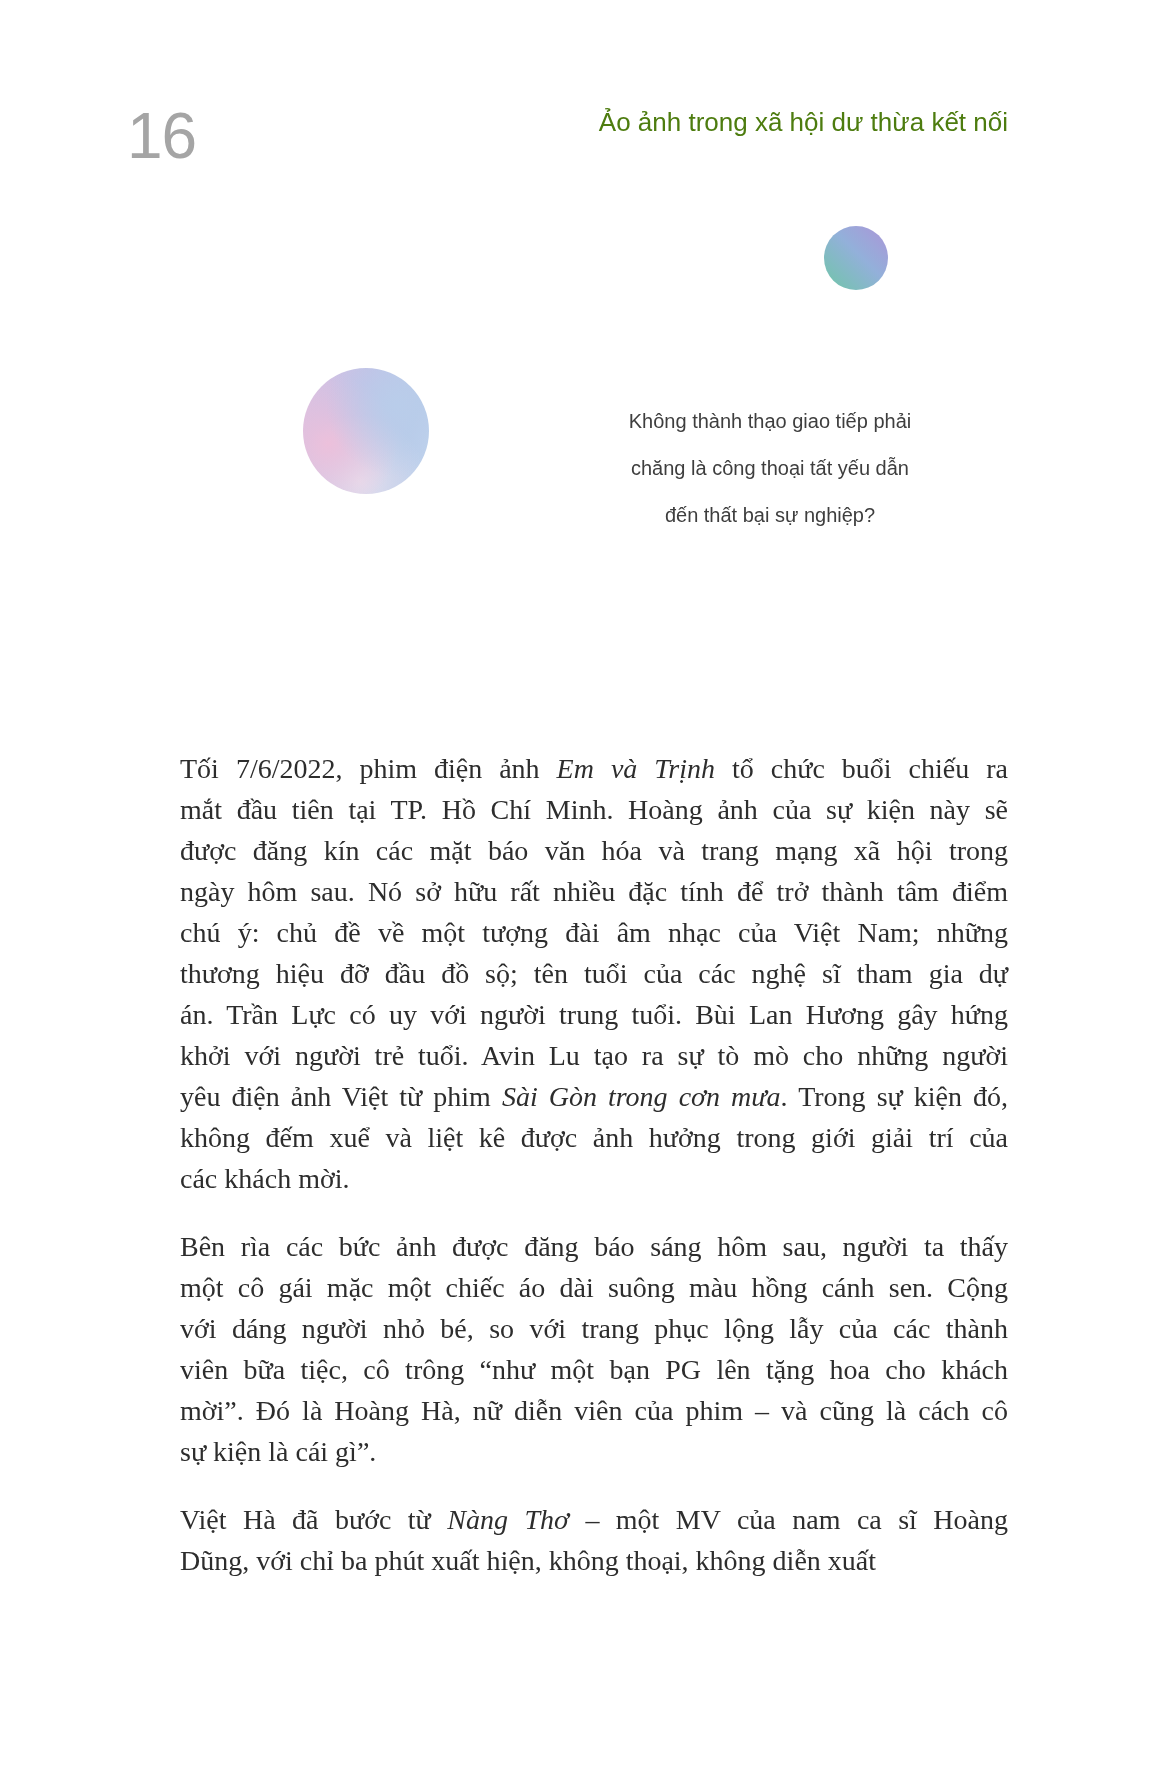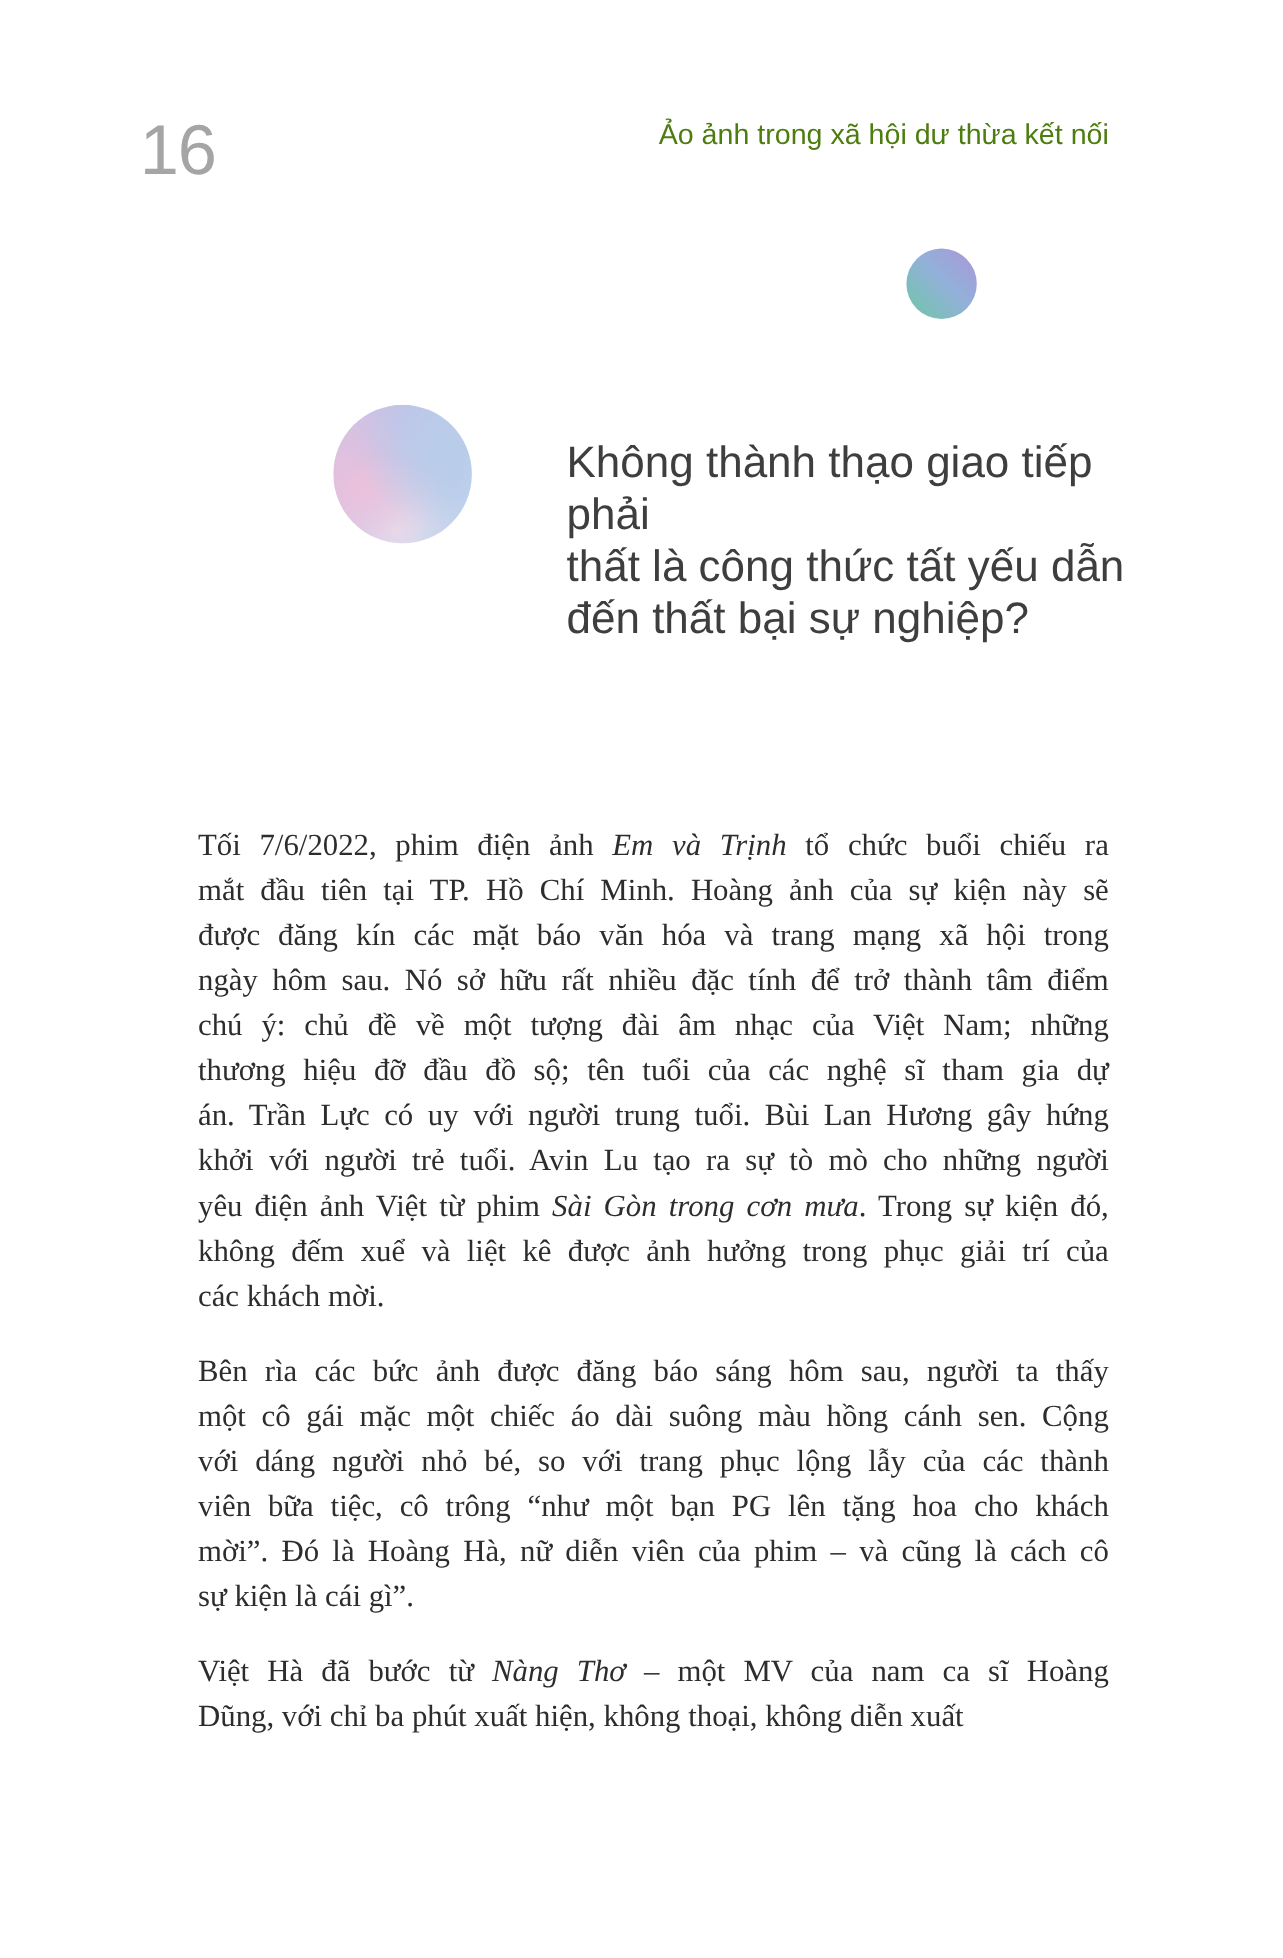--- a/index.html
+++ b/index.html
@@ -22,21 +22,21 @@
   .article-title{
     position:absolute;left:178px;top:246px;
     font-size:52px;line-height:60px;font-weight:bold;
     letter-spacing:-1px;color:#141414;white-space:nowrap;
   }
   .circle{position:absolute;border-radius:50%;}
   .circle-small{left:824px;top:226px;width:64px;height:64px;}
   .circle-big{left:303px;top:368px;width:126px;height:126px;}
   .lead{
     position:absolute;left:515px;top:398px;width:510px;
-    font-size:40px;line-height:47px;color:#3e3e3e;
+    font-size:20px;line-height:47px;color:#3e3e3e;text-align:center;
   }
   .lead-line{display:block;}
   .body-text{
     position:absolute;left:180px;top:748px;width:828px;
     font-family:"Liberation Serif",serif;
     font-size:28px;line-height:41px;color:#2d2d2d;
   }
   .paragraph{margin:0 0 27px 0;}
   .paragraph:last-child{margin-bottom:0;}
   .body-line{
@@ -55,36 +55,36 @@
 
   <div class="running-header">Ảo ảnh trong xã hội dư thừa kết nối</div>
 
 
   <div class="circle circle-small" style="background: linear-gradient(45deg, rgb(116, 195, 174) 8%, rgb(147, 176, 218) 55%, rgb(167, 154, 216) 92%);"></div>
 
   <div class="circle circle-big" style="background: radial-gradient(circle at 75% 30%, rgb(185, 205, 234) 0%, rgba(185, 205, 234, 0) 55%), radial-gradient(circle at 20% 60%, rgb(236, 192, 219) 0%, rgba(236, 192, 219, 0) 55%), radial-gradient(circle at 45% 90%, rgb(230, 224, 238) 0%, rgba(230, 224, 238, 0) 50%), linear-gradient(110deg, rgb(217, 194, 226) 0%, rgb(195, 193, 230) 40%, rgb(184, 203, 233) 75%, rgb(195, 214, 238) 100%);"></div>
 
   <div class="lead">
       <span class="lead-line">Không thành thạo giao tiếp phải</span>
-      <span class="lead-line">thất là công thức tất yếu dẫn</span>
+      <span class="lead-line">chăng là công thoại tất yếu dẫn</span>
       <span class="lead-line">đến thất bại sự nghiệp?</span>
     </div>
 
   <div class="body-text">
       <div class="paragraph">
         <div class="body-line"><span>Tối 7/6/2022, phim điện ảnh </span><span class="italic">Em và Trịnh</span><span> tổ chức buổi chiếu ra</span></div>
         <div class="body-line"><span>mắt đầu tiên tại TP. Hồ Chí Minh. Hoàng ảnh của sự kiện này sẽ</span></div>
         <div class="body-line"><span>được đăng kín các mặt báo văn hóa và trang mạng xã hội trong</span></div>
         <div class="body-line"><span>ngày hôm sau. Nó sở hữu rất nhiều đặc tính để trở thành tâm điểm</span></div>
         <div class="body-line"><span>chú ý: chủ đề về một tượng đài âm nhạc của Việt Nam; những</span></div>
         <div class="body-line"><span>thương hiệu đỡ đầu đồ sộ; tên tuổi của các nghệ sĩ tham gia dự</span></div>
         <div class="body-line"><span>án. Trần Lực có uy với người trung tuổi. Bùi Lan Hương gây hứng</span></div>
         <div class="body-line"><span>khởi với người trẻ tuổi. Avin Lu tạo ra sự tò mò cho những người</span></div>
         <div class="body-line"><span>yêu điện ảnh Việt từ phim </span><span class="italic">Sài Gòn trong cơn mưa</span><span>. Trong sự kiện đó,</span></div>
-        <div class="body-line"><span>không đếm xuể và liệt kê được ảnh hưởng trong phục giải trí của</span></div>
+        <div class="body-line"><span>không đếm xuể và liệt kê được ảnh hưởng trong giới giải trí của</span></div>
         <div class="body-line last"><span>các khách mời.</span></div>
       </div>
       <div class="paragraph">
         <div class="body-line"><span>Bên rìa các bức ảnh được đăng báo sáng hôm sau, người ta thấy</span></div>
         <div class="body-line"><span>một cô gái mặc một chiếc áo dài suông màu hồng cánh sen. Cộng</span></div>
         <div class="body-line"><span>với dáng người nhỏ bé, so với trang phục lộng lẫy của các thành</span></div>
         <div class="body-line"><span>viên bữa tiệc, cô trông “như một bạn PG lên tặng hoa cho khách</span></div>
         <div class="body-line"><span>mời”. Đó là Hoàng Hà, nữ diễn viên của phim – và cũng là cách cô</span></div>
         <div class="body-line last"><span>sự kiện là cái gì”.</span></div>
       </div>

